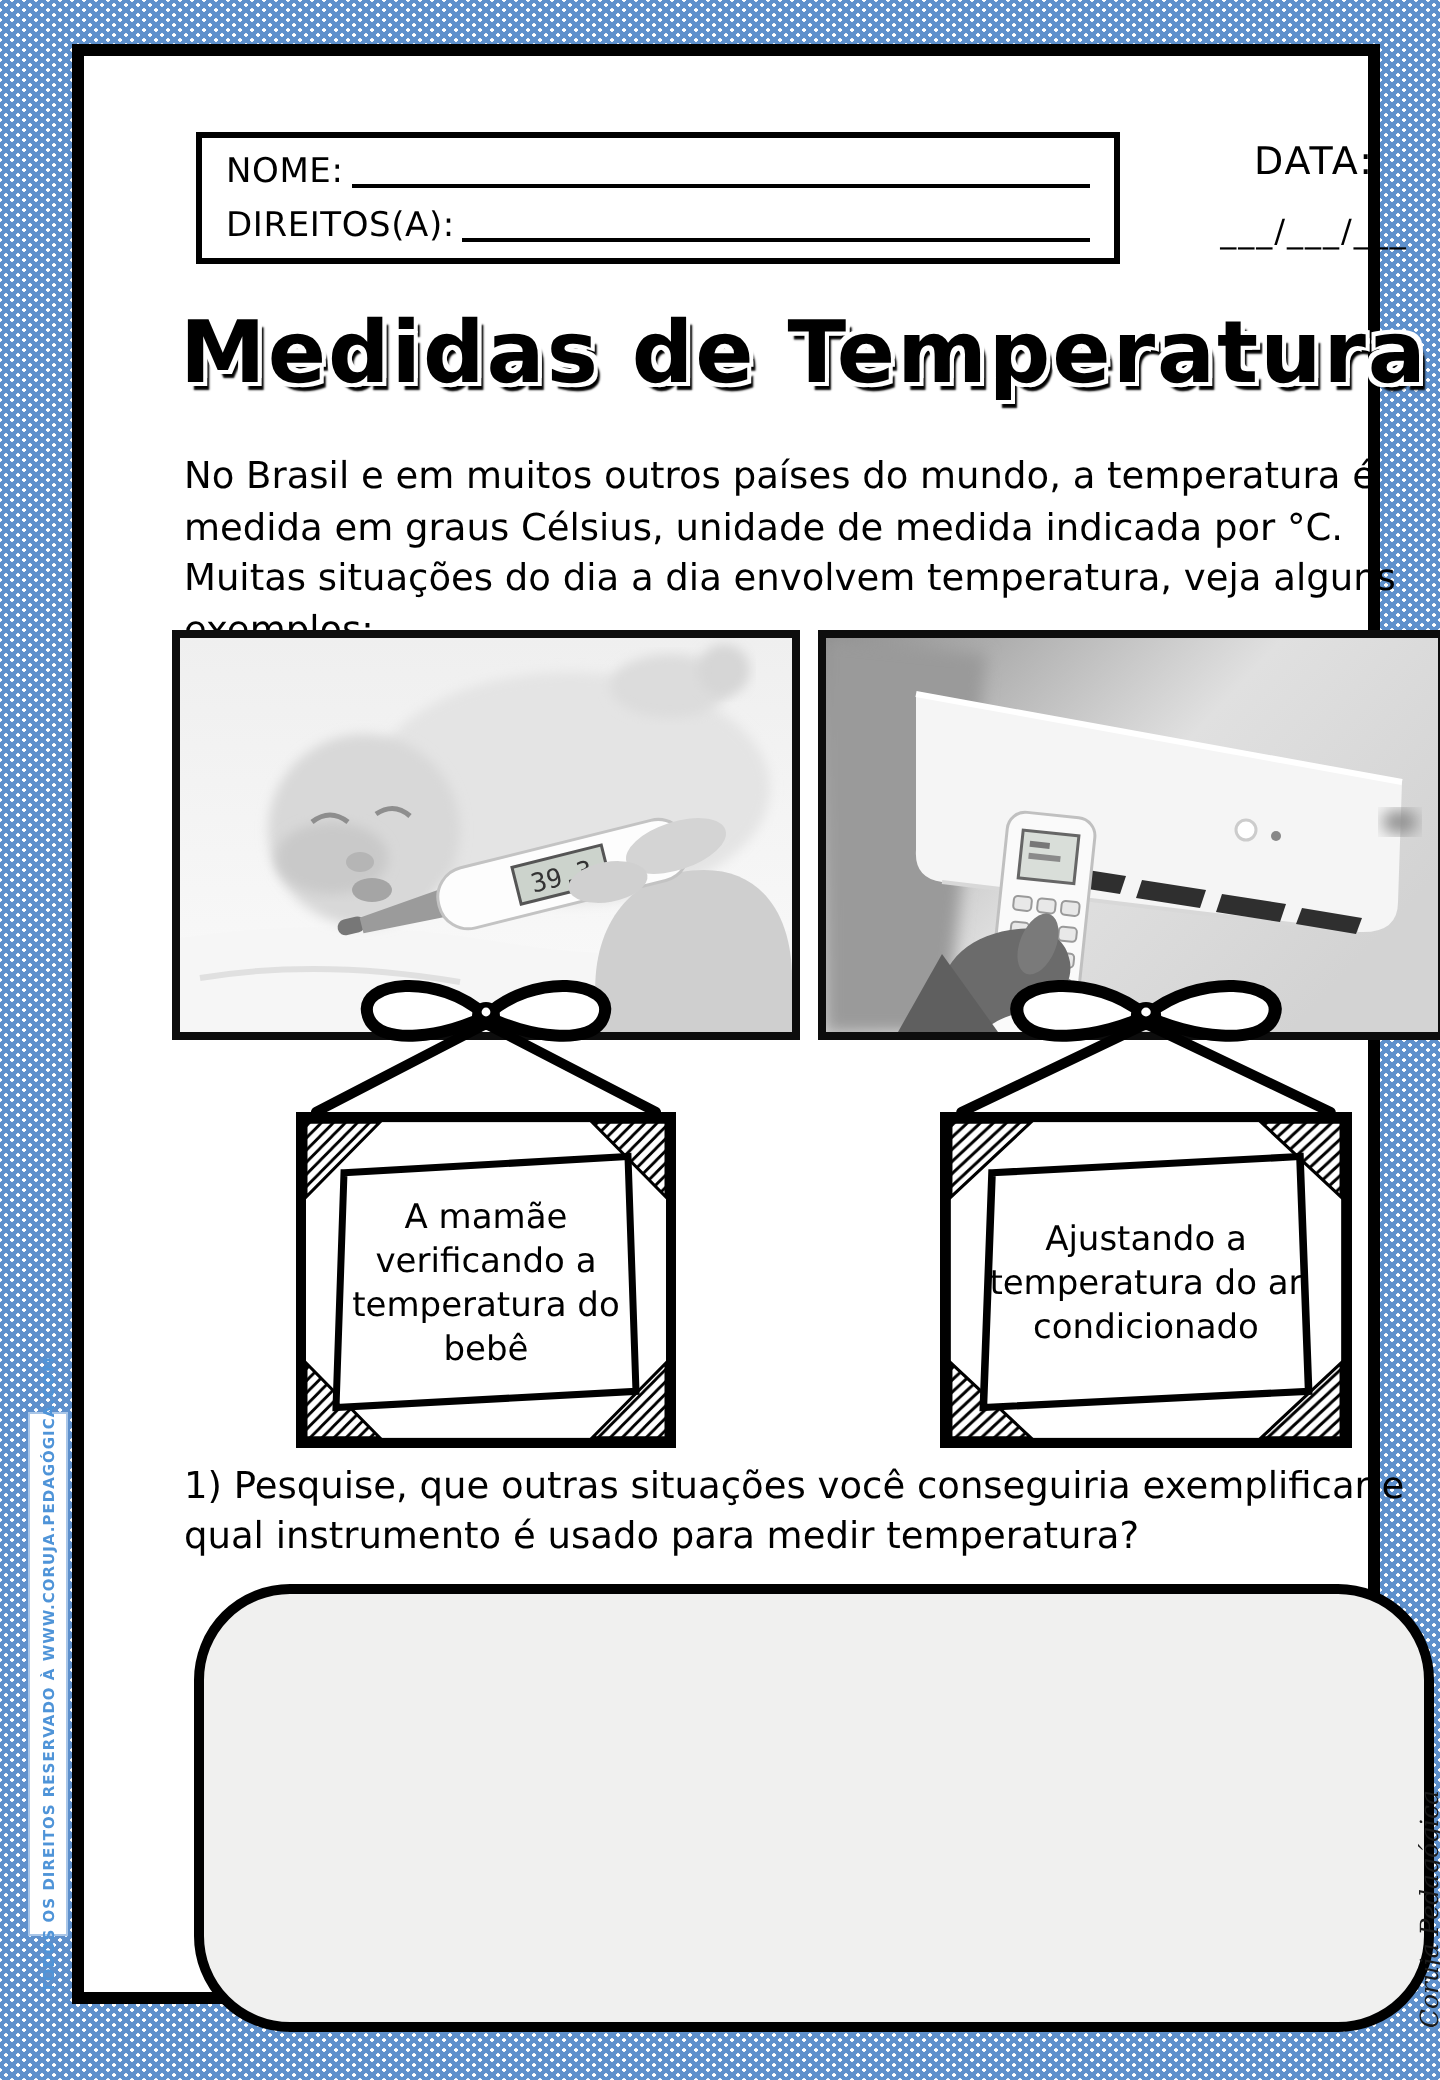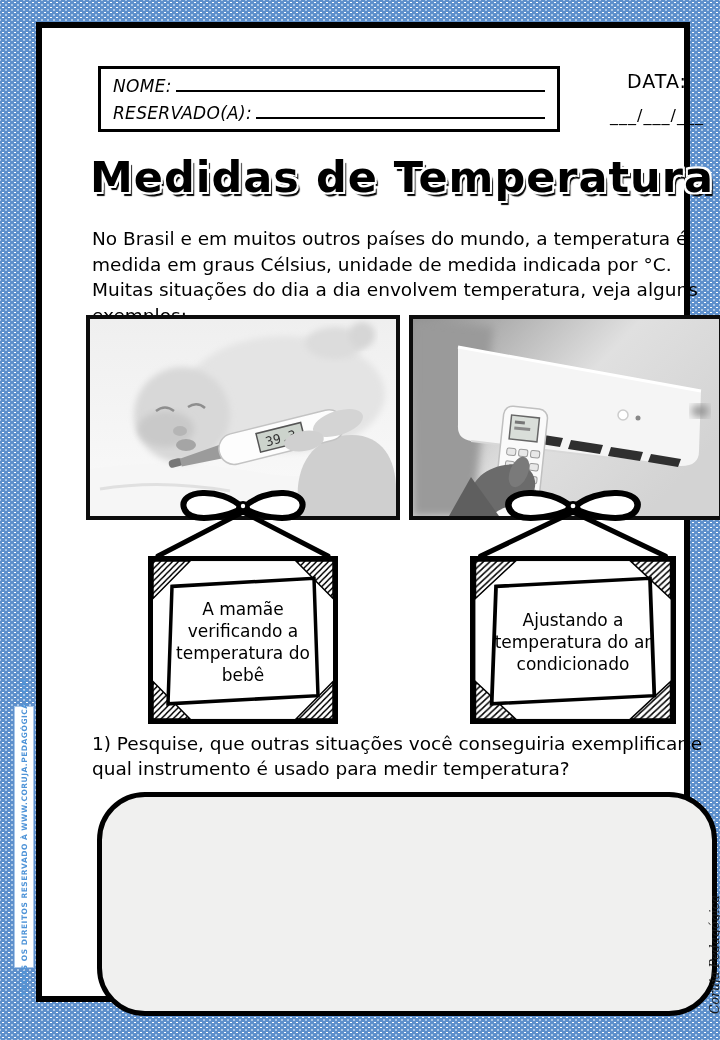--- a/index.html
+++ b/index.html
@@ -20,21 +20,21 @@
     position:absolute; left:36px; top:22px; width:654px; height:980px;
     background:#ffffff; border:6px solid #000;
   }
 
   
   .header-box {
     position:absolute; left:56px; top:38px; width:462px; height:66px;
     border:3px solid #000; background:#fff; padding:7px 12px 6px 12px;
     display:flex; flex-direction:column; justify-content:space-between;
   }
-  .hrow { display:flex; align-items:flex-start; font-size:17px; color:#000; letter-spacing:0.3px;font-style:italic; }
+  .hrow { display:flex; align-items:center; font-size:17px; color:#000; letter-spacing:0.3px; }
   .hline { flex:1 1 auto; border-bottom:2px solid #000; height:16px; margin-left:4px; }
   .date-block { position:absolute; left:545px; top:42px; width:140px; text-align:center; color:#000; }
   .date-label { font-size:19px; letter-spacing:1px; }
   .date-slots { font-size:16px; margin-top:14px; letter-spacing:1px; }
 
   
   .page-title {
     position:absolute; left:0; top:124px; width:720px; text-align:center;
     font-size:43px; font-weight:800; color:#000; letter-spacing:1px;
     text-shadow:
@@ -100,21 +100,21 @@
 
 <div class="canvas">
   <div class="page">
 
     <div class="header-box">
       <div class="hrow">
         <span>NOME:</span>
         <span class="hline"></span>
       </div>
       <div class="hrow">
-        <span>RESERVADO(A):</span>
+        <span>DIREITOS(A):</span>
         <span class="hline"></span>
       </div>
     </div>
     <div class="date-block">
       <div class="date-label">DATA:</div>
       <div class="date-slots">___/___/___</div>
     </div>
 
     <div class="page-title">Medidas de Temperatura</div>
 

